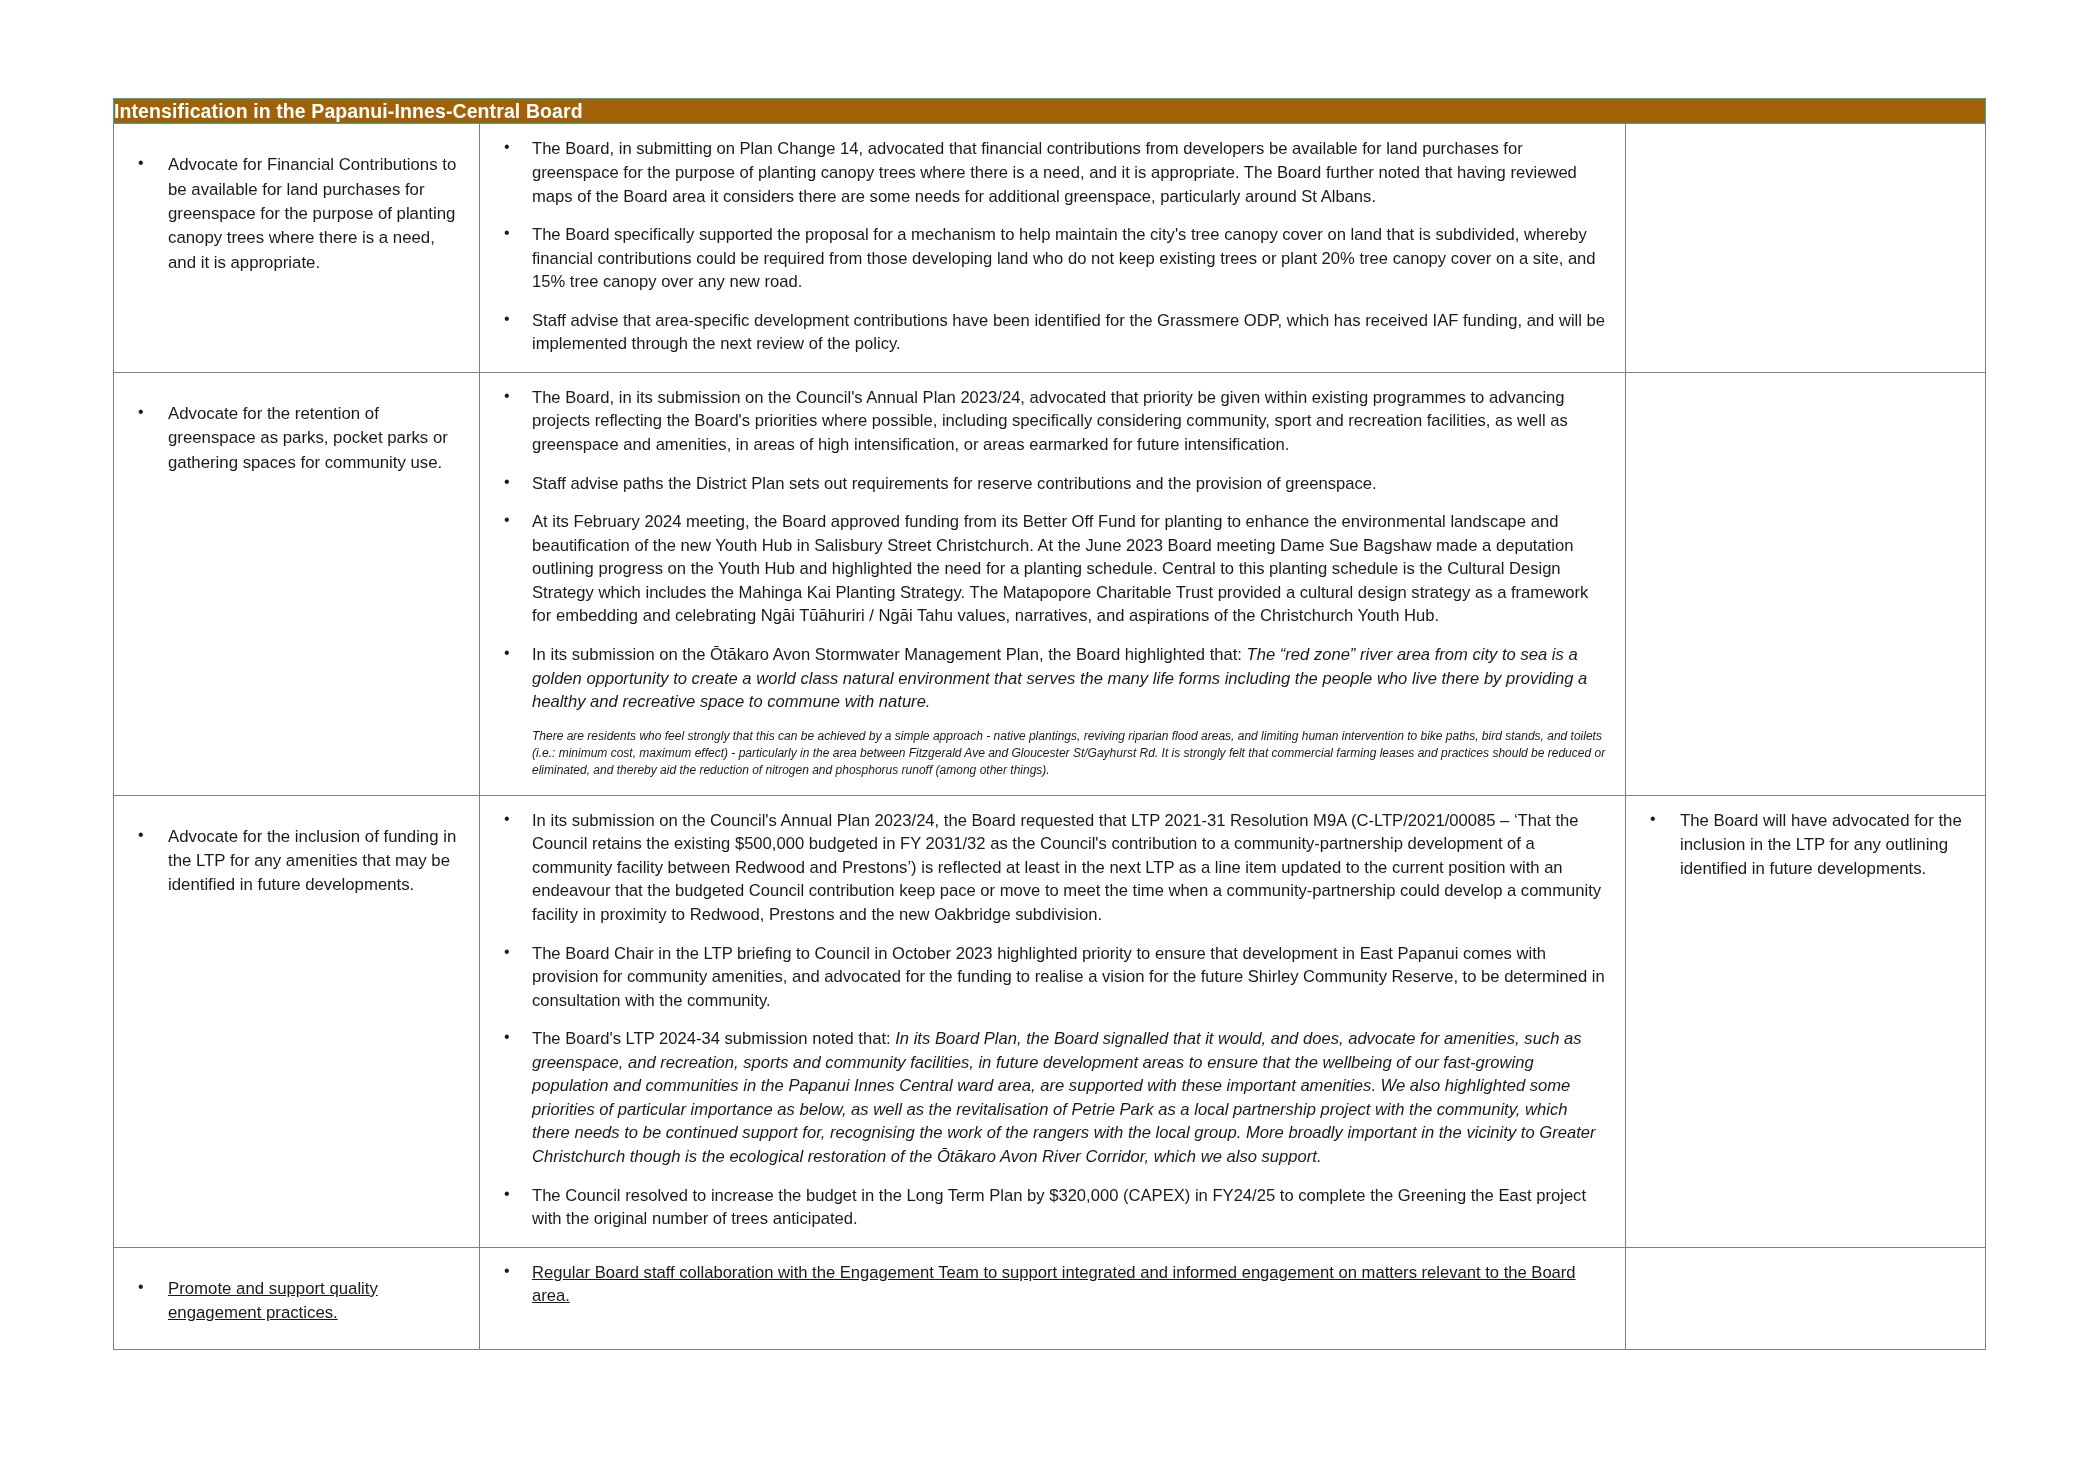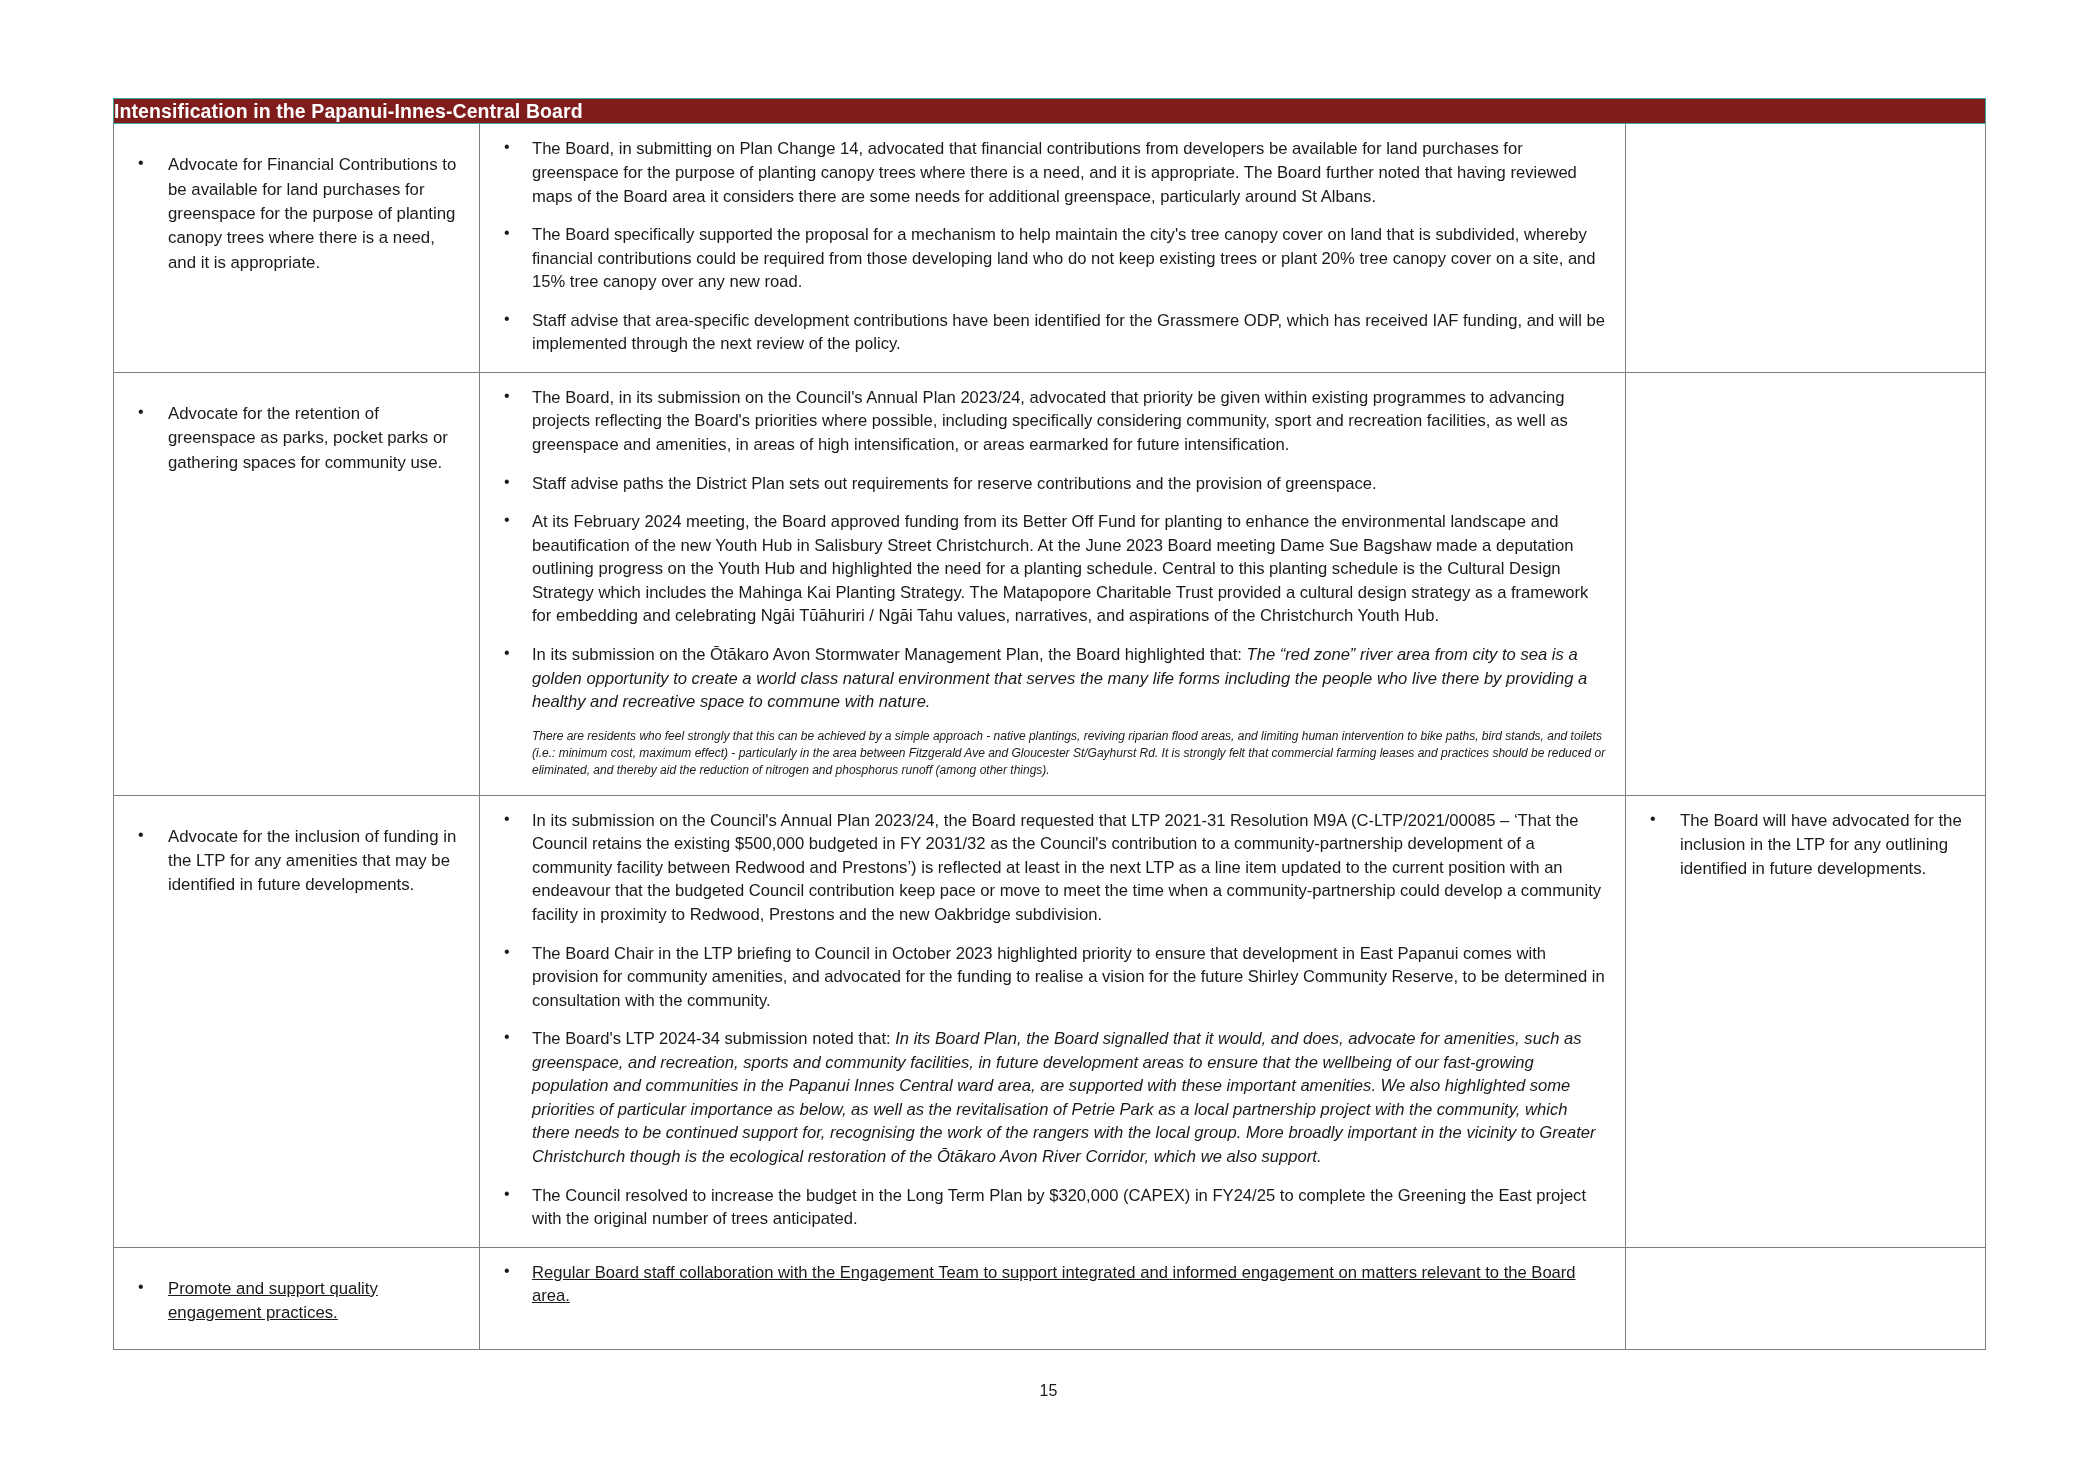--- a/index.html
+++ b/index.html
@@ -32,21 +32,21 @@
     width: 1872px;
     border-collapse: collapse;
     table-layout: fixed;
   }
   table.doc-table td, table.doc-table th {
     border: 1px solid #7f7f7f;
     vertical-align: top;
     padding: 0;
   }
   .banner-cell {
-    background: #7f1d1d;
+    background: #a16207;
     border: 1px solid #3aa8a0 !important;
     padding: 11px 14px 22px 14px;
   }
   .banner-title {
     color: #ffffff;
     font-size: 19.5px;
     font-weight: bold;
     letter-spacing: 0.1px;
     line-height: 1.25;
   }
@@ -219,14 +219,13 @@
             </div>
           </td>
           <td>
             <div class="cell cell-c"></div>
           </td>
         </tr>
       </tbody>
     </table>
   </div>
 
-  <div class="pagenum">15</div>
 </div>
 
 </body></html>

